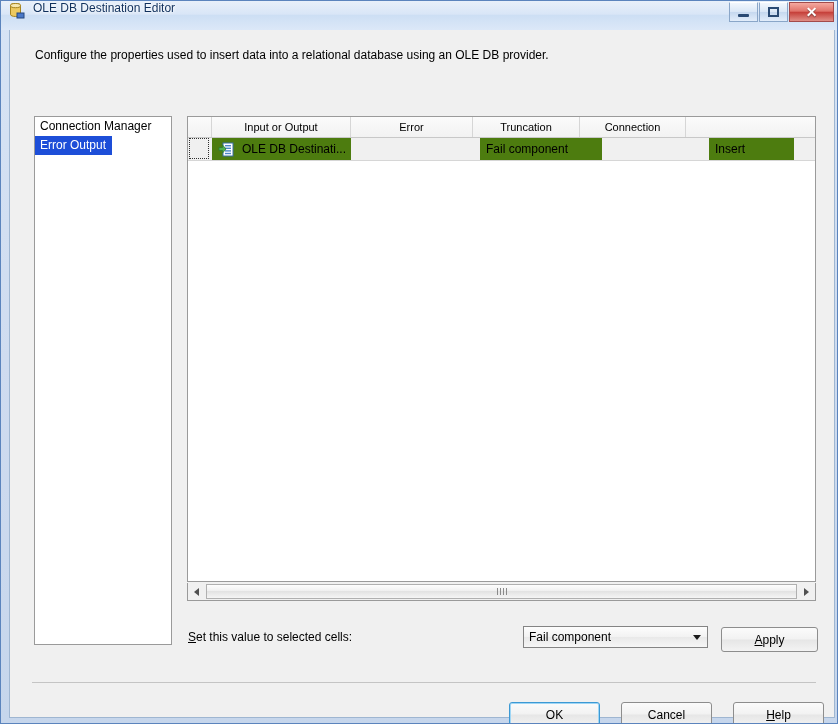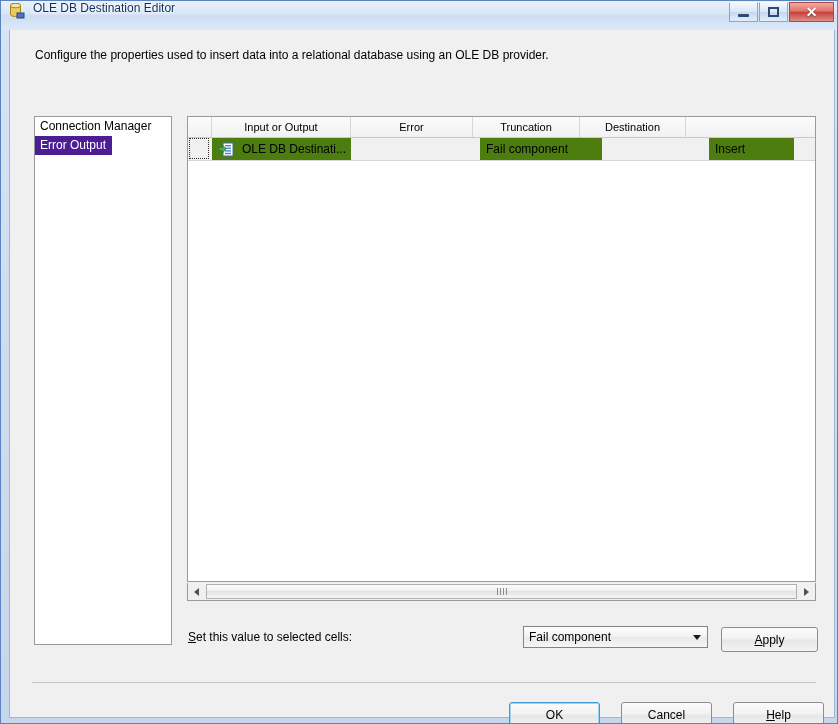--- a/index.html
+++ b/index.html
@@ -130,21 +130,21 @@
   .side-item {
     height: 19px;
     line-height: 19px;
     padding-left: 5px;
     font-size: 12px;
     color: #000000;
     white-space: nowrap;
     display: block;
   }
   .side-item.selected {
-    background: #4c1d95;
+    background: #1d4ed8;
     color: #ffffff;
     width: 72px;
   }
 
   
   .gridpanel {
     position: absolute;
     left: 177px;
     top: 86px;
     width: 629px;
@@ -389,21 +389,21 @@
       <div class="side-item selected">Error Output</div>
     </div>
 
     <div class="gridpanel">
 
       <div class="grid-head">
         <div class="hcell corner" style="width:24px"></div>
         <div class="hcell" style="width:139px">Input or Output</div>
         <div class="hcell" style="width:122px">Error</div>
         <div class="hcell" style="width:107px">Truncation</div>
-        <div class="hcell" style="width:106px">Destination</div>
+        <div class="hcell" style="width:106px">Connection</div>
       </div>
 
       <div class="grid-row">
         <div class="rcell rowhdr" style="width:24px">
           <div class="focusbox"></div>
         </div>
         <div class="rcell white cell-with-icon" style="width:139px">
           <span class="row-icon">
             <svg width="16" height="15" viewBox="0 0 16 15">
               <rect x="5" y="1" width="10" height="13" fill="#ffffff" stroke="#3a6ea5" stroke-width="1"></rect>

